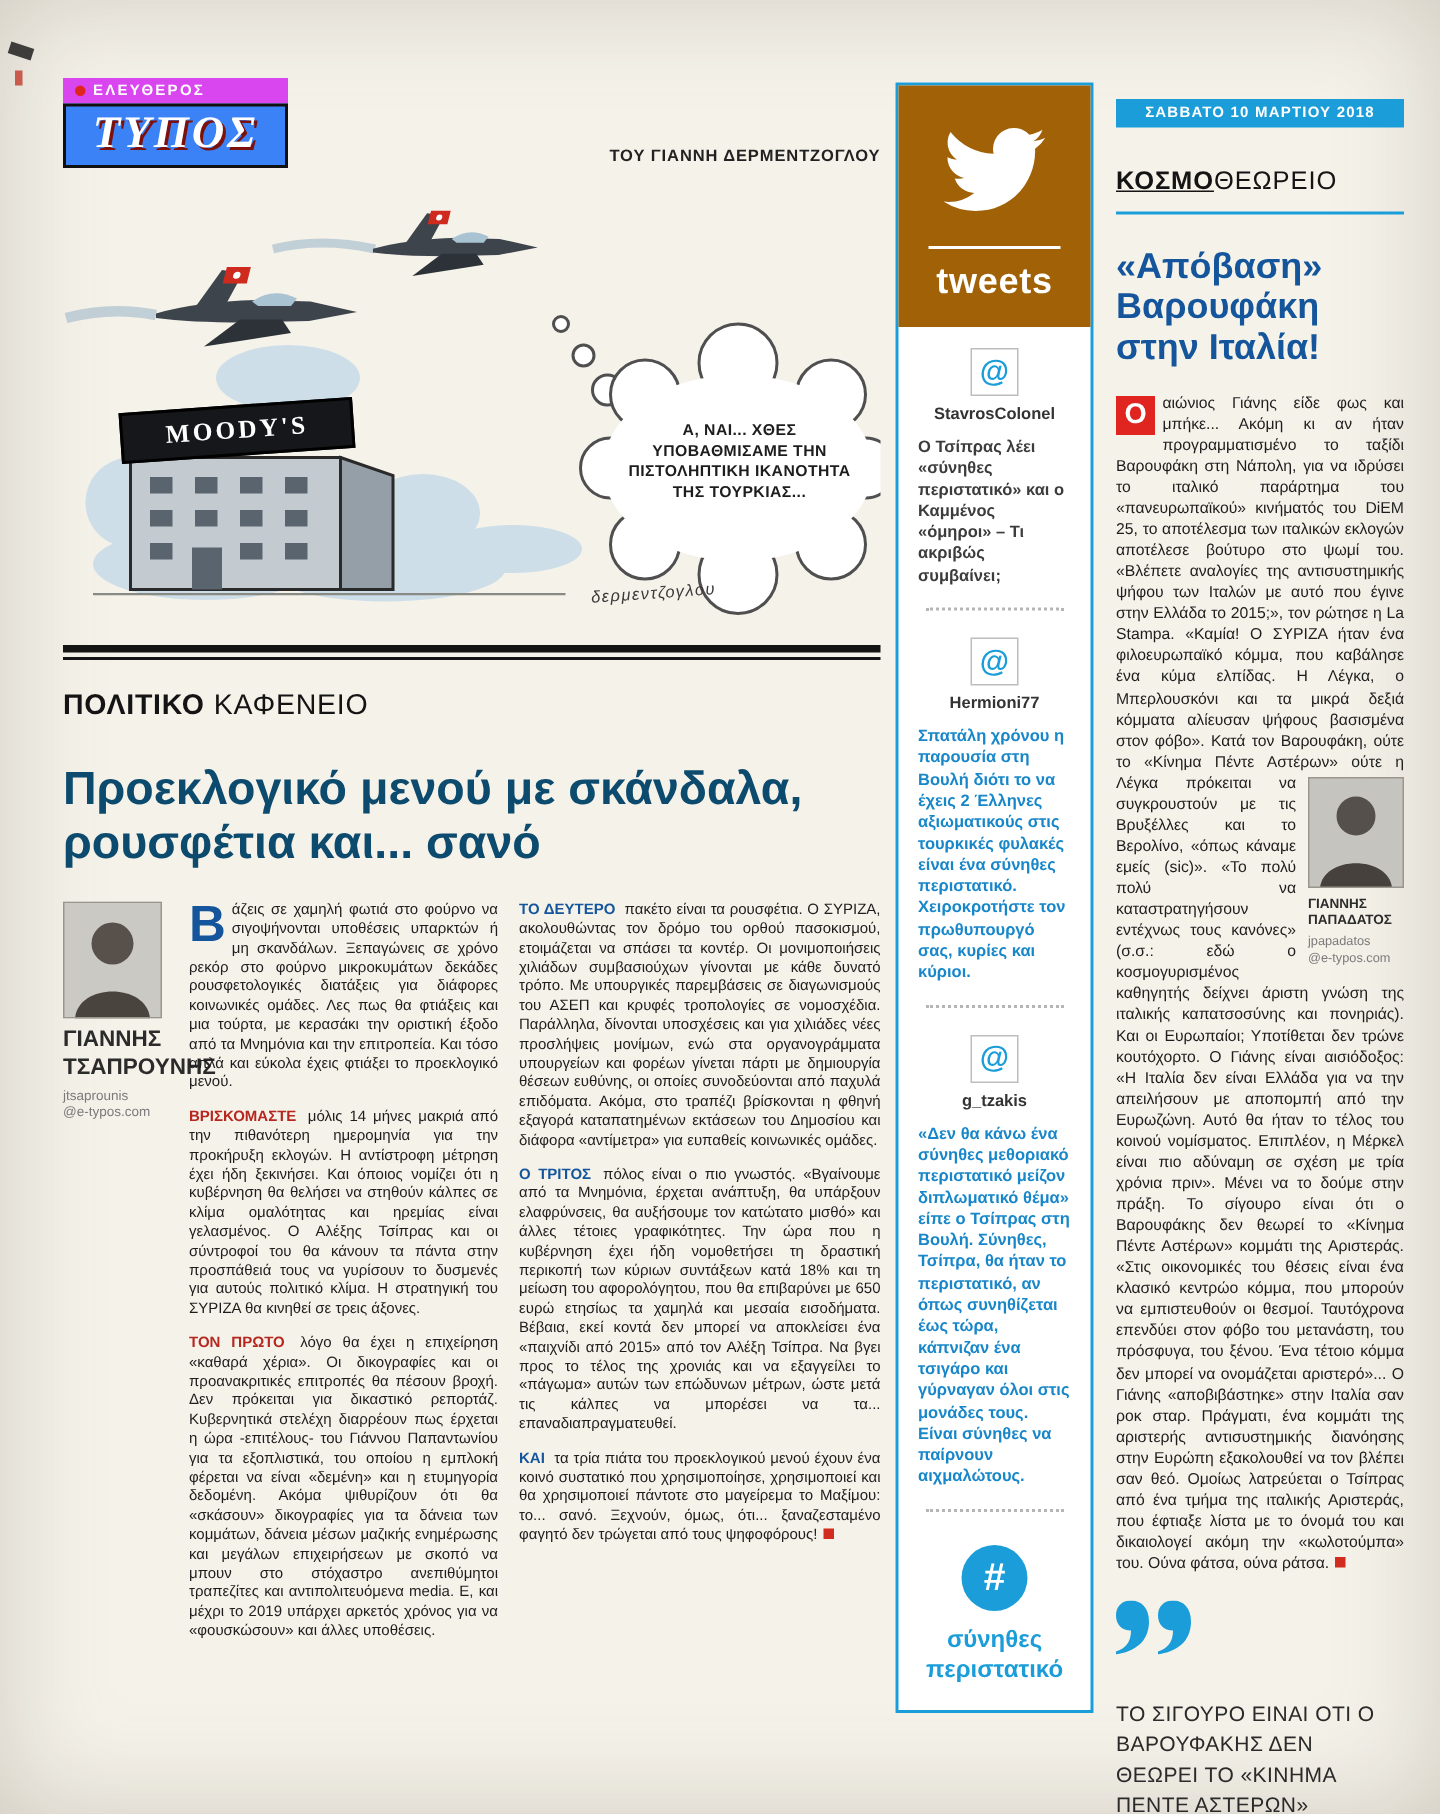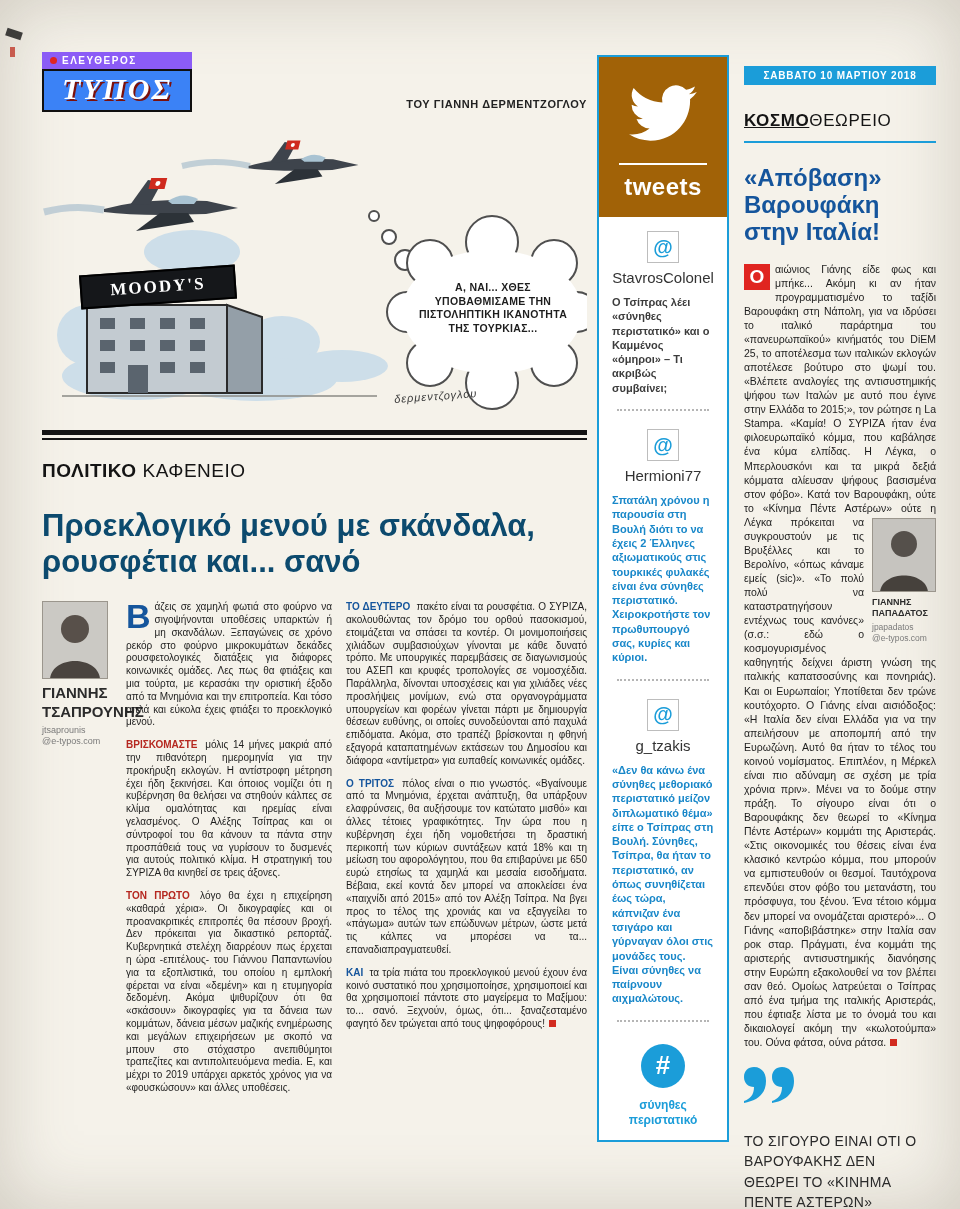--- a/index.html
+++ b/index.html
@@ -3,21 +3,21 @@
 <meta charset="utf-8">
 <style>
   html,body{margin:0;padding:0;background:#dedbd2;}
   .page{position:relative;width:960px;height:1209px;background:#f5f2ea;overflow:hidden;
         font-family:"Liberation Sans",sans-serif;color:#1c1c1c;
         box-shadow:inset 0 0 70px rgba(115,105,85,.28);}
   
   .col-left{position:absolute;left:42px;top:48px;width:545px;}
   .top-row{display:flex;justify-content:space-between;align-items:flex-end;height:64px;}
   .masthead{width:150px;}
-  .masthead-top{background:#8b5cf6;color:#fff;font-size:10px;font-weight:bold;letter-spacing:1.5px;
+  .masthead-top{background:#d946ef;color:#fff;font-size:10px;font-weight:bold;letter-spacing:1.5px;
                 padding:3px 8px;display:flex;align-items:center;gap:5px;}
   .logo-dot{width:7px;height:7px;background:#e02520;border-radius:50%;}
   .masthead-name{background:#3b82f6;border:2px solid #101010;color:#fff;
                  font-family:"Liberation Serif",serif;font-style:italic;font-weight:bold;
                  font-size:30px;text-align:center;padding:1px 0 4px;letter-spacing:2px;
                  text-shadow:2px 2px 0 #7c100b;}
   .cartoon-credit{font-size:11px;font-weight:bold;letter-spacing:.6px;color:#222;padding-bottom:2px;}
   .cartoon{position:relative;height:300px;margin-top:8px;}
   .cartoon svg{position:absolute;left:0;top:0;}
   .moodys{position:absolute;left:38px;top:150px;width:152px;background:#15171a;color:#fff;
@@ -46,29 +46,29 @@
   .author-email{color:#7a7a7a;margin-top:3px;line-height:1.3;}
   
   .col-mid{position:absolute;left:597px;top:55px;width:132px;height:1087px;background:#fff;
            border:2px solid #1b9dd9;box-sizing:border-box;}
   .tweets-head{background:#a16207;padding:22px 0 16px;text-align:center;}
   .tweets-rule{width:68%;height:2px;background:#fff;margin:12px auto 8px;}
   .tweets-title{color:#fff;font-weight:bold;font-size:24px;letter-spacing:.5px;}
   .tweet-block{padding:14px 13px 10px;text-align:center;}
   .at-box{width:30px;height:30px;border:1px solid #bdbdbd;margin:0 auto;display:flex;align-items:center;
           justify-content:center;font-size:20px;font-weight:bold;color:#1b9dd9;background:#fff;}
-  .tweet-handle{font-weight:normal;font-size:15px;color:#333;margin-top:6px;}
+  .tweet-handle{font-weight:bold;font-size:11px;color:#333;margin-top:6px;}
   .tweet-text{margin-top:9px;font-size:11px;font-weight:bold;line-height:1.3;text-align:left;}
   .tweet-text.dark{color:#3c3c3c;}
   .tweet-text.blue{color:#1887c9;}
   .tweet-sep{border-top:2px dotted #b5b5b5;width:72%;margin:4px auto;}
   .hashtag-block{text-align:center;padding:18px 10px 0;}
   .hash-circle{width:44px;height:44px;border-radius:50%;background:#1b9dd9;color:#fff;font-size:26px;
                font-weight:bold;display:flex;align-items:center;justify-content:center;margin:0 auto;}
-  .hash-label{margin-top:10px;color:#1b9dd9;font-weight:bold;font-size:12px;line-height:1.25;}
+  .hash-label{margin-top:10px;color:#1b9dd9;font-weight:bold;font-size:16px;line-height:1.25;}
   
   .col-right{position:absolute;left:744px;top:66px;width:192px;}
   .date-bar{background:#1b9dd9;color:#fff;font-size:10px;font-weight:bold;letter-spacing:.8px;
             text-align:center;padding:4px 0;}
   .kosmo{margin-top:26px;font-size:17px;letter-spacing:.6px;border-bottom:2px solid #1b9dd9;
          padding-bottom:10px;color:#141414;}
   .kosmo .bold{font-weight:bold;text-decoration:underline;}
   .r-headline{margin:22px 0 0;color:#15559c;font-size:24px;line-height:1.12;font-weight:bold;}
   .r-article{margin-top:16px;font-size:10.5px;line-height:1.34;text-align:justify;color:#1d1d1d;}
   .dropcap-red{float:left;width:26px;height:26px;background:#e02520;color:#fff;font-weight:bold;

